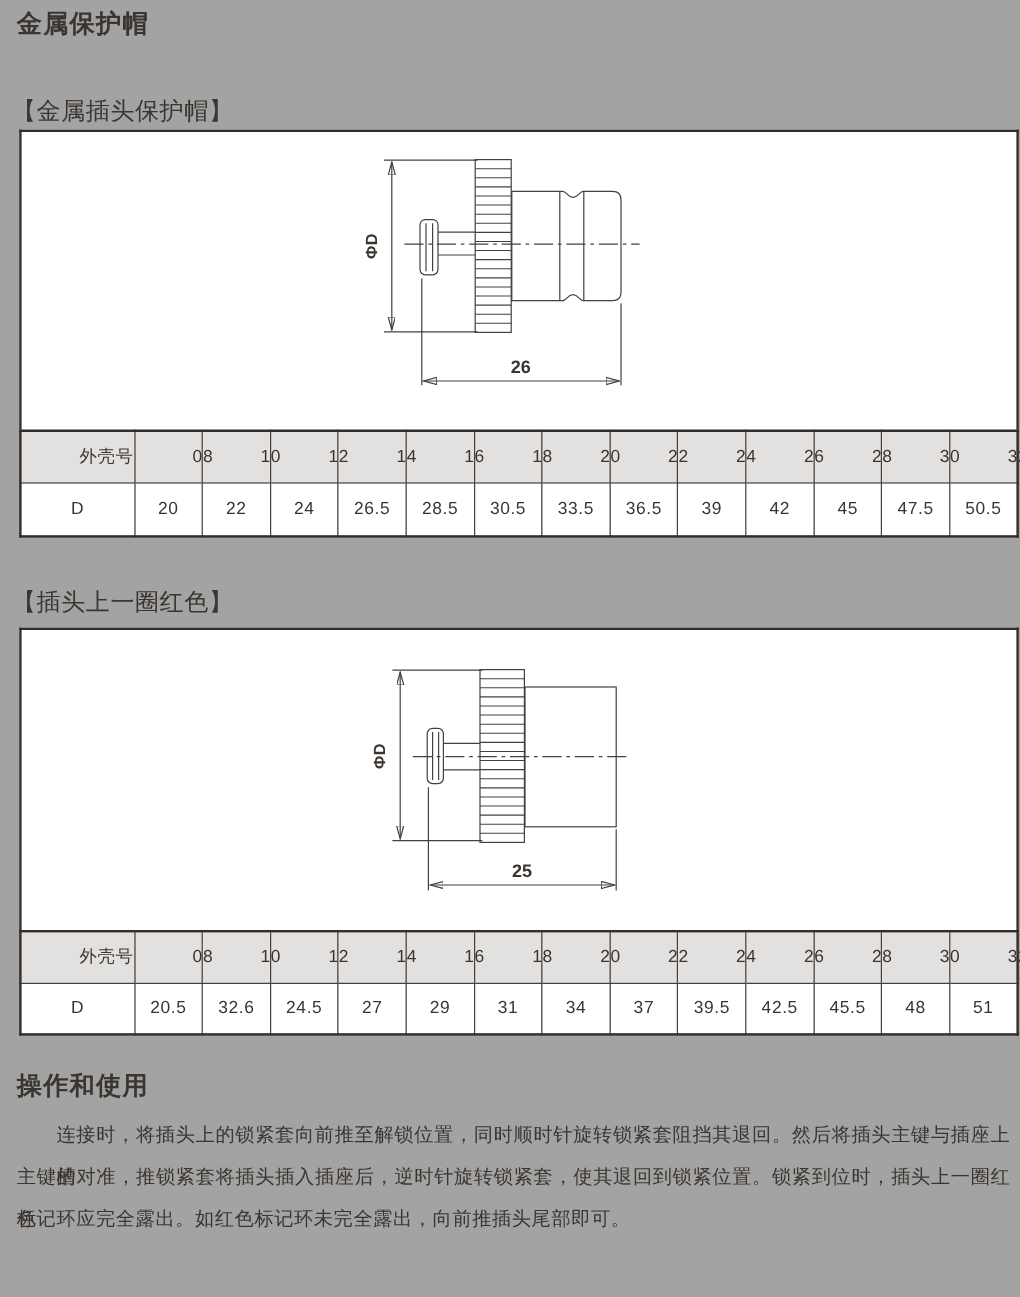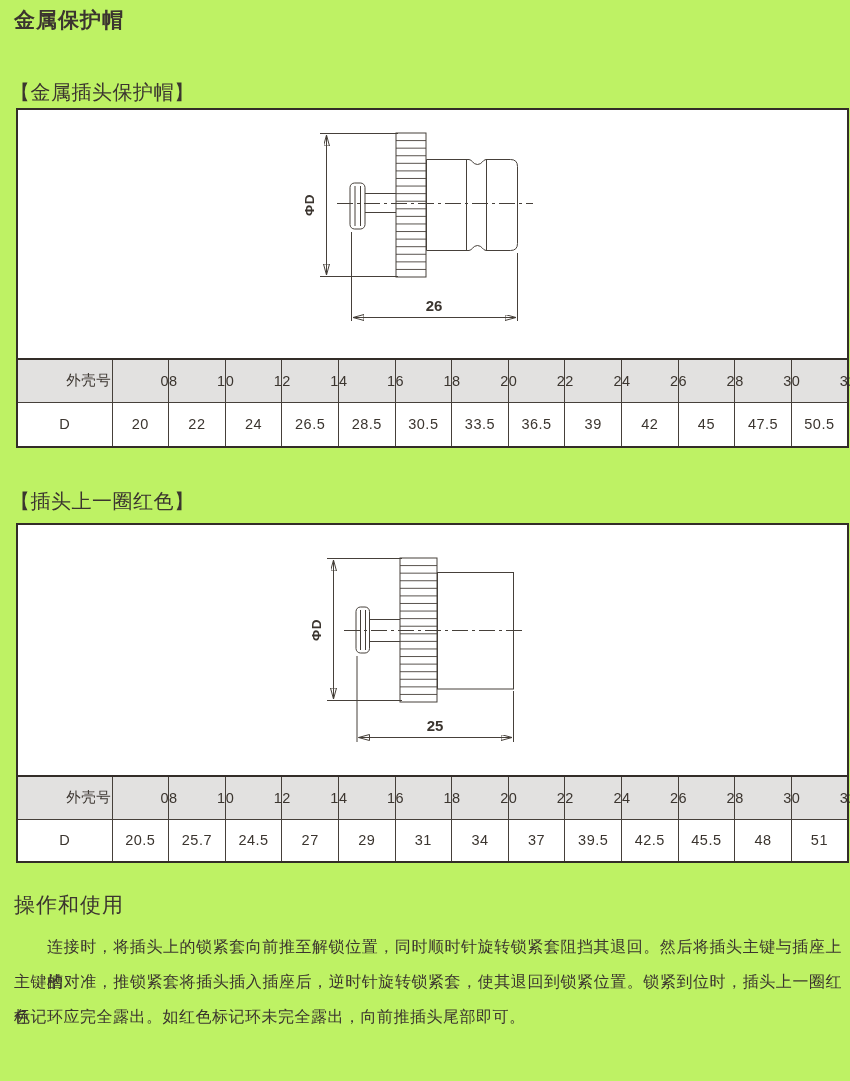--- a/index.html
+++ b/index.html
@@ -1,27 +1,27 @@
 <!DOCTYPE html>
 <html><head>
 <meta charset="utf-8">
 <style>
   * { margin:0; padding:0; box-sizing:border-box; }
   html,body { background:#ffffff; }
   #page {
-    position:relative; width:850px; height:1081px; background:#bef264;
+    position:relative; width:850px; height:1081px; background:#a3a3a3;
     font-family:"Liberation Sans","DejaVu Sans",sans-serif; color:#3b352f; overflow:hidden;
   }
   .abs { position:absolute; }
   #doc-title   { left:14px; top:6px;  font-size:21px; font-weight:bold; letter-spacing:1px; }
   #doc-desc    { left:14px; top:44px; font-size:16px; letter-spacing:0.5px; }
   .section-heading { left:10px; font-size:20px; letter-spacing:0.5px; }
   #plug-heading    { top:79px; }
   #socket-heading  { top:488px; }
-  #ops-heading { left:14px; top:891px; font-size:21px; font-weight:normal; letter-spacing:1px; }
+  #ops-heading { left:14px; top:891px; font-size:21px; font-weight:bold; letter-spacing:1px; }
 
   .drawing-box {
     position:absolute; left:16px; width:833px; background:#ffffff;
     border:2px solid #332d28; border-bottom:none;
   }
   #plug-box   { top:108px; height:250px; }
   #socket-box { top:523px; height:252px; }
 
   svg.drawing { position:absolute; left:18px; overflow:visible; }
   svg.drawing line, svg.drawing path, svg.drawing rect { stroke:#46403a; stroke-width:1; fill:none; }
@@ -242,21 +242,21 @@
           <th>26</th>
           <th>28</th>
           <th>30</th>
           <th>32</th>
         </tr>
       </thead>
     <tbody>
         <tr>
           <td class="c0">D</td>
           <td>20.5</td>
-          <td>25.7</td>
+          <td>32.6</td>
           <td>24.5</td>
           <td>27</td>
           <td>29</td>
           <td>31</td>
           <td>34</td>
           <td>37</td>
           <td>39.5</td>
           <td>42.5</td>
           <td>45.5</td>
           <td>48</td>

